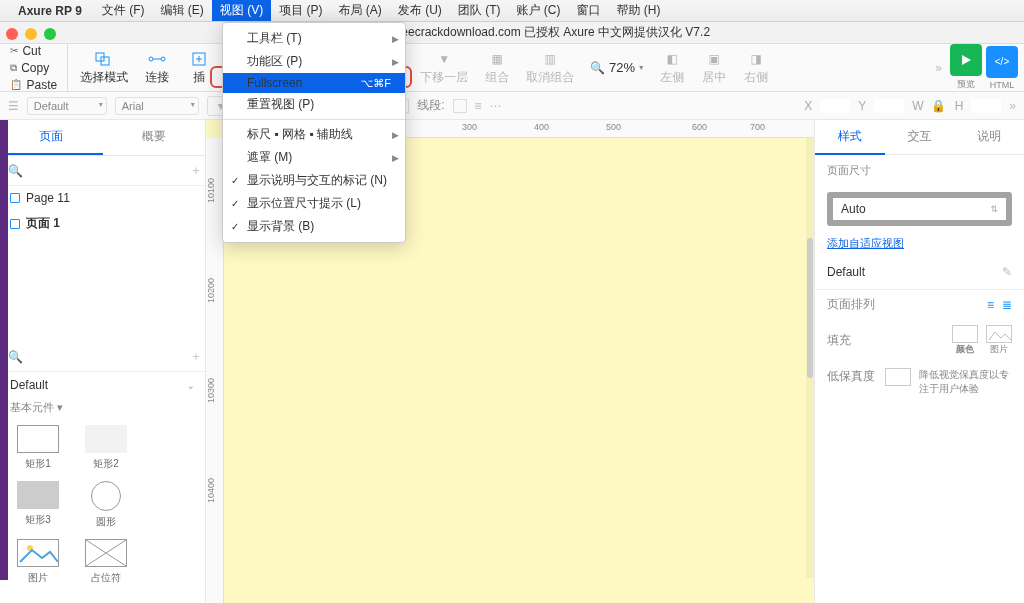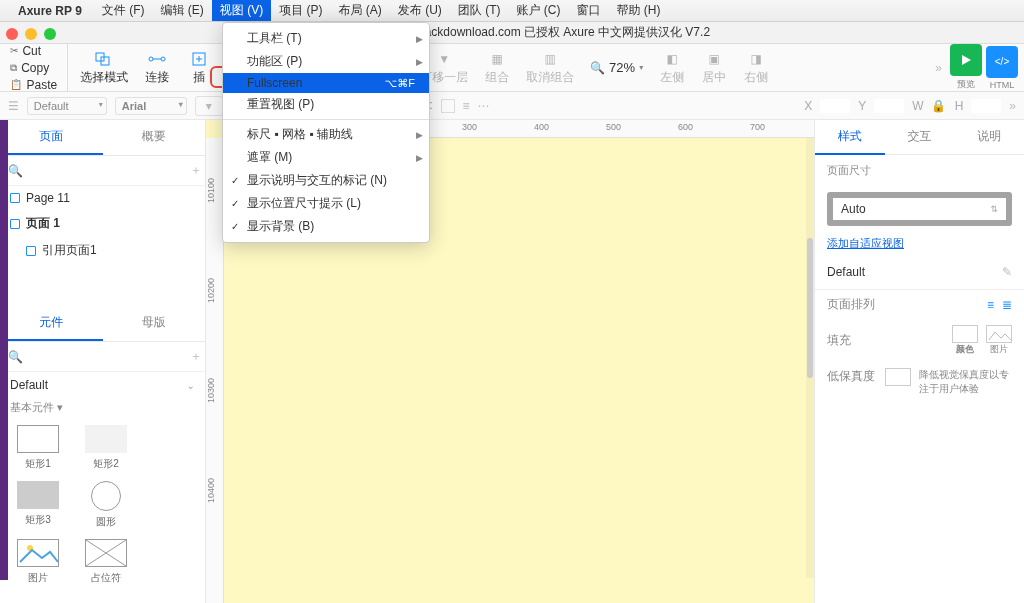--- a/index.html
+++ b/index.html
@@ -53,21 +53,21 @@
 .ruler-v{width:18px;background:#fafafa;border-right:1px solid #e0e0e0;position:absolute;left:0;top:18px;bottom:0;}
 .ruler-v span{position:absolute;left:0;font-size:9px;color:#888;writing-mode:vertical-rl;transform:rotate(180deg);width:18px;text-align:center;}
 .right-panel{width:210px;border-left:1px solid #e8e8e8;display:flex;flex-direction:column;background:#fff;}
 .rp-tabs{display:flex;}
 .rp-tabs div{flex:1;text-align:center;padding:8px 0;color:#888;border-bottom:1px solid #e8e8e8;}
 .rp-tabs div.active{color:#0a63e6;border-bottom:2px solid #0a63e6;}
 .rp-section{padding:8px 12px;font-size:11px;color:#888;}
 .rp-row{display:flex;align-items:center;padding:6px 12px;gap:8px;}
 .rp-link{color:#0a63e6;text-decoration:underline;padding:4px 12px;font-size:11px;}
 .rp-big{padding:10px 12px;font-size:16px;color:#555;border-bottom:1px solid #eee;display:flex;align-items:center;justify-content:space-between;}
-.dropdown{position:absolute;left:222px;top:22px;width:208px;background:#fff;border:1px solid #ccc;border-radius:4px;box-shadow:0 4px 20px rgba(0,0,0,0.2);z-index:1000;padding:4px 0;}
+.dropdown{position:absolute;left:222px;top:22px;width:184px;background:#fff;border:1px solid #ccc;border-radius:4px;box-shadow:0 4px 20px rgba(0,0,0,0.2);z-index:1000;padding:4px 0;}
 .dd-item{display:flex;align-items:center;justify-content:space-between;padding:3px 14px 3px 24px;font-size:12px;position:relative;}
 .dd-item.hl{background:#0a63e6;color:#fff;}
 .dd-item .sc{color:#888;font-size:11px;}
 .dd-item.hl .sc{color:#fff;}
 .dd-item .arrow{position:absolute;right:6px;font-size:9px;color:#888;}
 .dd-sep{height:1px;background:#e0e0e0;margin:3px 0;}
 .dd-check{position:absolute;left:8px;font-size:10px;}
 .dd-highlight-box{position:absolute;border:2px solid #e84a3a;border-radius:6px;pointer-events:none;z-index:999;}
 .sidebar-strip{position:absolute;left:0;top:120px;width:8px;height:460px;background:#5b2a7e;}
 .scrollbar-v{position:absolute;right:210px;top:138px;width:8px;height:440px;background:rgba(0,0,0,0.04);}
@@ -192,21 +192,21 @@
     <div class="tool-sq blue">
         <span style="color:#fff;font-size:10px;">&lt;/&gt;</span>
       </div>
     <div class="tool-sq-label">HTML</div>
   </div>
 </div>
 
 <div class="format-bar">
   <span class="fb-ico">☰</span>
   <div class="sel" style="width:80px;">Default</div>
-  <div class="sel" style="width:72px;font-weight:bold;">Arial</div>
+  <div class="sel" style="width:84px;">Arial</div>
   <span class="fb-ico" style="border:1px solid #e0e0e0;padding:2px 10px;border-radius:3px;">▾</span>
   <span class="fb-ico" style="border:1px solid #e0e0e0;padding:2px 10px;border-radius:3px;">▾</span>
   <span class="fb-ico">𝐼</span>
   <span class="fb-ico">U̲</span>
   <span class="fb-ico">A</span>
   <span class="fb-ico">≡</span>
   <span style="color:#888;">填充:</span>
   <span style="width:14px;height:14px;border:1px solid #ddd;"></span>
   <span style="width:14px;height:14px;border:1px solid #ddd;"></span>
   <span style="color:#888;">线段:</span>
@@ -242,30 +242,22 @@
     </div>
     <div class="page-list">
       <div class="page-item">
           <span class="pico"></span>
           <span>Page 11</span>
         </div>
       <div class="page-item sel">
           <span class="pico"></span>
           <span>页面 1</span>
         </div>
-      <div class="page-item tree-indent">
-          <span class="pico"></span>
-          <span>引用页面1</span>
-        </div>
     </div>
     <div style="flex:1;"></div>
-    <div class="tabs">
-      <div class="active">元件</div>
-      <div>母版</div>
-    </div>
     <div class="search-row">
       <span class="icon-sm">🔍</span>
       <input style="">
       <span class="icon-sm">＋</span>
       <span class="icon-sm">🗀</span>
       <span class="icon-sm">⋮</span>
     </div>
     <div class="lib-select">
       <span>Default</span>
         <span style="color:#aaa;font-size:10px;">⌄</span>
@@ -310,21 +302,21 @@
   </div>
 
   <div class="canvas">
     <div class="ruler-h">
       <span style="left:22px">0</span>
         <span style="left:94px">100</span>
         <span style="left:166px">200</span>
         <span style="left:238px">300</span>
         <span style="left:310px">400</span>
         <span style="left:382px">500</span>
-        <span style="left:454px">600</span>
+        <span style="left:468px">600</span>
         <span style="left:526px">700</span>
     </div>
     <div class="ruler-v">
       <span style="top:40px">10100</span>
         <span style="top:140px">10200</span>
         <span style="top:240px">10300</span>
         <span style="top:340px">10400</span>
     </div>
   </div>
 

